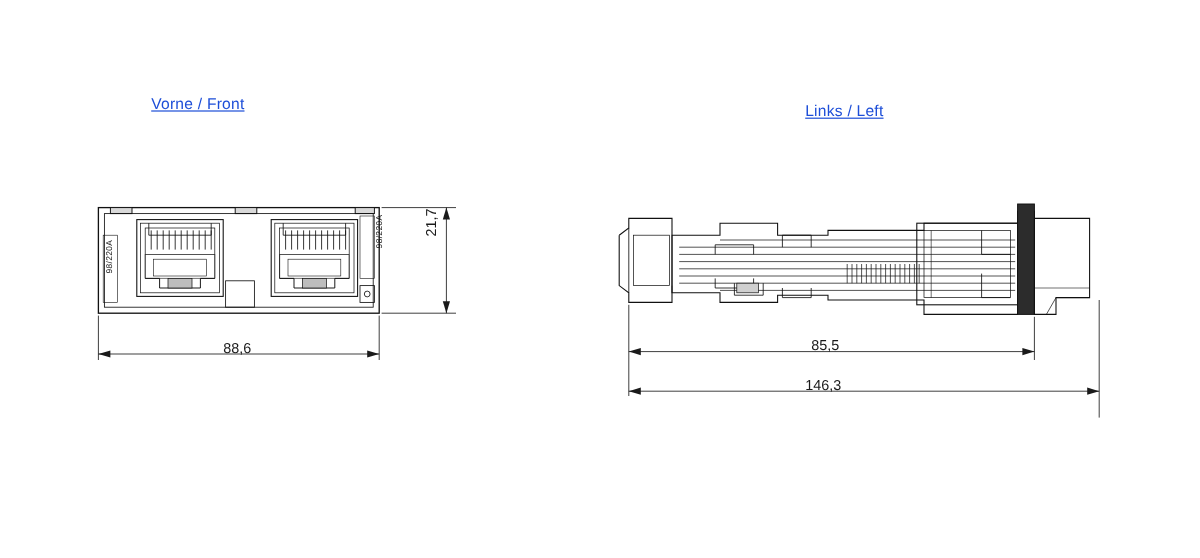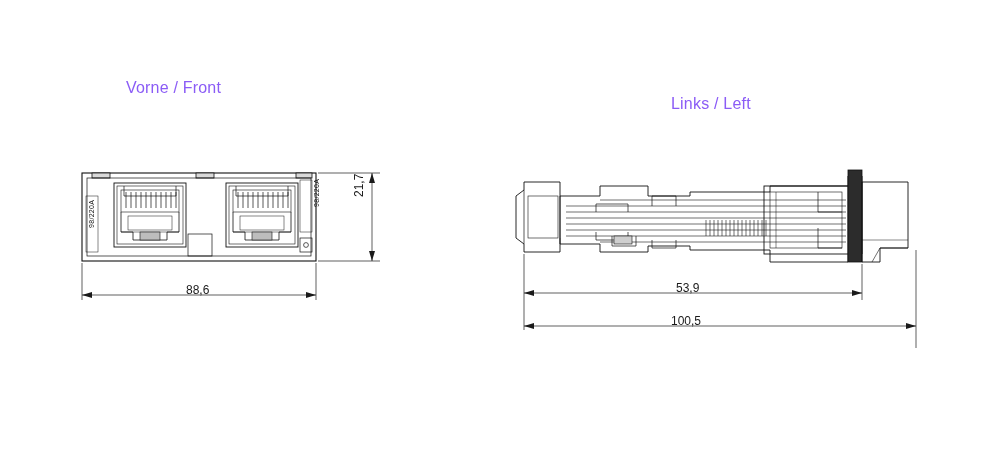--- a/index.html
+++ b/index.html
@@ -14,27 +14,28 @@
     font-family: "Liberation Sans", sans-serif;
     color: #1a1a1a;
     overflow: hidden;
   }
   .stage {
     position: absolute;
     inset: 0;
   }
   .view-title {
     position: absolute;
-    font-size: 16px;
+    font-size: 13px;
     letter-spacing: .2px;
-    color: #8b5cf6;
+    color: #1d4ed8;
     white-space: nowrap;
+    text-decoration: underline;
   }
   #front-title { left: 126px; top: 79px; }
-  #left-title  { left: 671px; top: 95px; }
+  #left-title  { left: 671px; top: 85px; }
 
   svg.drawing {
     position: absolute;
     left: 0; top: 0;
     width: 1000px;
     height: 465px;
     overflow: visible;
   }
   .dimtext {
     position: absolute;
@@ -229,19 +230,19 @@
         <line x1="524" y1="326" x2="916" y2="326"></line>
         <path d="M524 326 L534 323 L534 329 Z" fill="#1a1a1a" stroke="none"></path>
         <path d="M916 326 L906 323 L906 329 Z" fill="#1a1a1a" stroke="none"></path>
       </g>
 
     </g>
   </svg>
 
   <div class="dimtext" id="dim-w-front">88,6</div>
   <div class="dimtext" id="dim-h-front">21,7</div>
-  <div class="dimtext" id="dim-855">53,9</div>
-  <div class="dimtext" id="dim-1005">100,5</div>
+  <div class="dimtext" id="dim-855">85,5</div>
+  <div class="dimtext" id="dim-1005">146,3</div>
 
   <div class="labeltext" id="plug-label-a">98/220A</div>
   <div class="labeltext" id="plug-label-b">98/220A</div>
 
 </div>
 
 </body></html>

